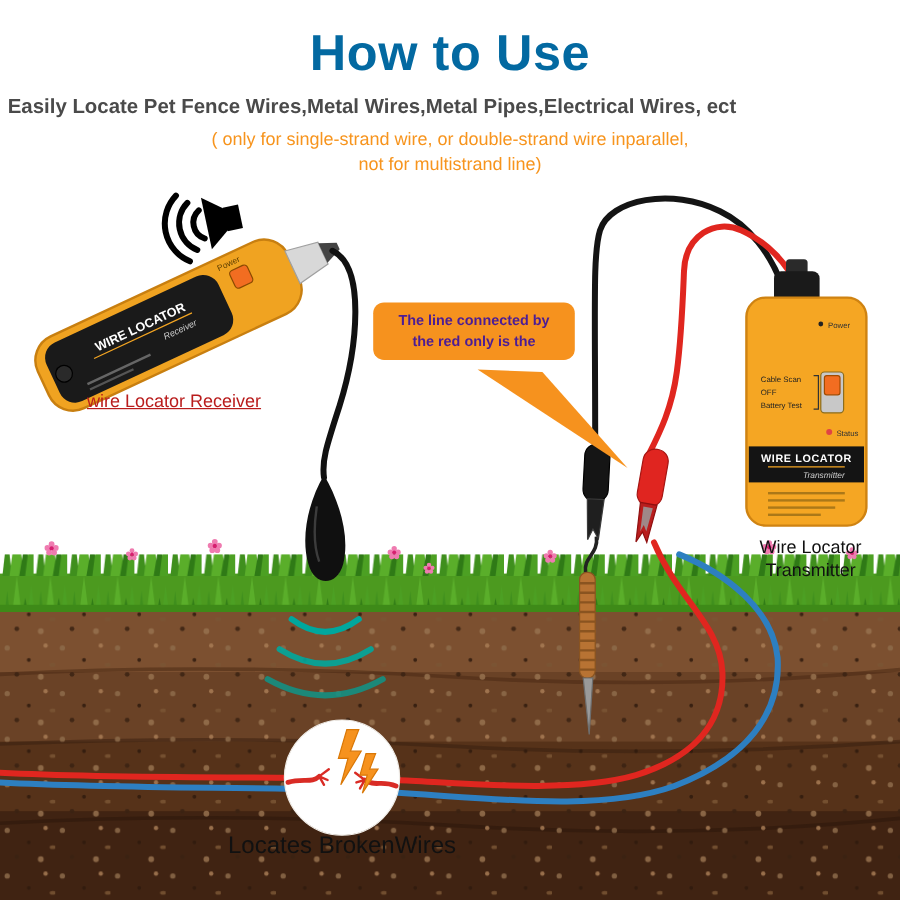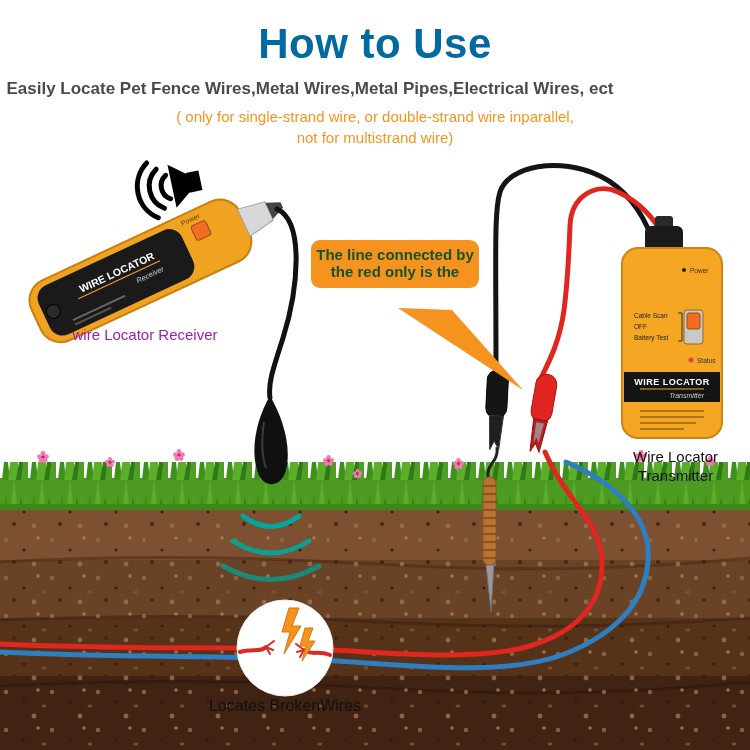--- a/index.html
+++ b/index.html
@@ -3,25 +3,25 @@
 <meta charset="utf-8">
 <style>
   html,body{margin:0;padding:0;background:#fff;}
   .stage{position:relative;width:750px;height:750px;background:#ffffff;overflow:hidden;
          font-family:"Liberation Sans",sans-serif;}
   .stage svg{position:absolute;left:0;top:0;}
   .overlay{position:absolute;text-align:center;}
   .title{left:0;top:20px;width:750px;font-size:42px;font-weight:bold;color:#0369a1;letter-spacing:.5px;}
   .subtitle{left:0;top:79px;width:620px;font-size:17px;font-weight:bold;color:#4a4a4a;}
   .note{left:0;top:106px;width:750px;font-size:15px;line-height:21px;color:#f7941d;}
-  .receiver-label{left:35px;top:326px;width:220px;font-size:15px;color:#a21caf;}
+  .receiver-label{left:35px;top:326px;width:220px;font-size:15px;color:#b91c1c;text-decoration:underline;}
   .transmitter-label{left:608px;top:447px;width:135px;font-size:15px;line-height:19px;color:#111;}
-  .underground-label{left:165px;top:696px;width:240px;font-size:16px;line-height:19px;color:#111;}
-  .callout{left:311px;top:240px;width:160px;background:#f6921e;border-radius:9px;
-           padding:7px 4px 8px 4px;font-size:15px;line-height:16.5px;font-weight:600;color:#14532d;}
+  .underground-label{left:165px;top:696px;width:240px;font-size:20px;line-height:19px;color:#111;}
+  .callout{left:311px;top:252px;width:160px;background:#f6921e;border-radius:9px;
+           padding:7px 4px 8px 4px;font-size:12px;line-height:16.5px;font-weight:600;color:#4c1d95;}
 </style>
 </head>
 <body>
 
 <div class="stage">
 
 <svg width="750" height="750" viewBox="0 0 750 750">
   <defs>
     <pattern id="speck" width="46" height="38" patternUnits="userSpaceOnUse">
       <circle cx="6" cy="8" r="2.2" fill="#8d6b4a"></circle>
@@ -173,21 +173,21 @@
     <rect x="640" y="428" width="44" height="2" fill="#7a5a10" opacity=".6"></rect>
   </g>
 
   <polygon points="398,308 452,310 523,390" fill="#f6921e"></polygon>
 </svg>
 
 <div class="overlay title">How to Use</div>
 <div class="overlay subtitle">Easily Locate Pet Fence Wires,Metal Wires,Metal Pipes,Electrical Wires, ect</div>
 <div class="overlay note">
   <div>( only for single-strand wire, or double-strand wire inparallel,</div>
-  <div>not for multistrand wire)</div>
+  <div>not for multistrand line)</div>
 </div>
 
 <div class="overlay callout">
   <div>The line connected by</div>
   <div>the red only is the</div>
 </div>
 
 <div class="overlay receiver-label">wire Locator Receiver</div>
 
 <div class="overlay transmitter-label">

